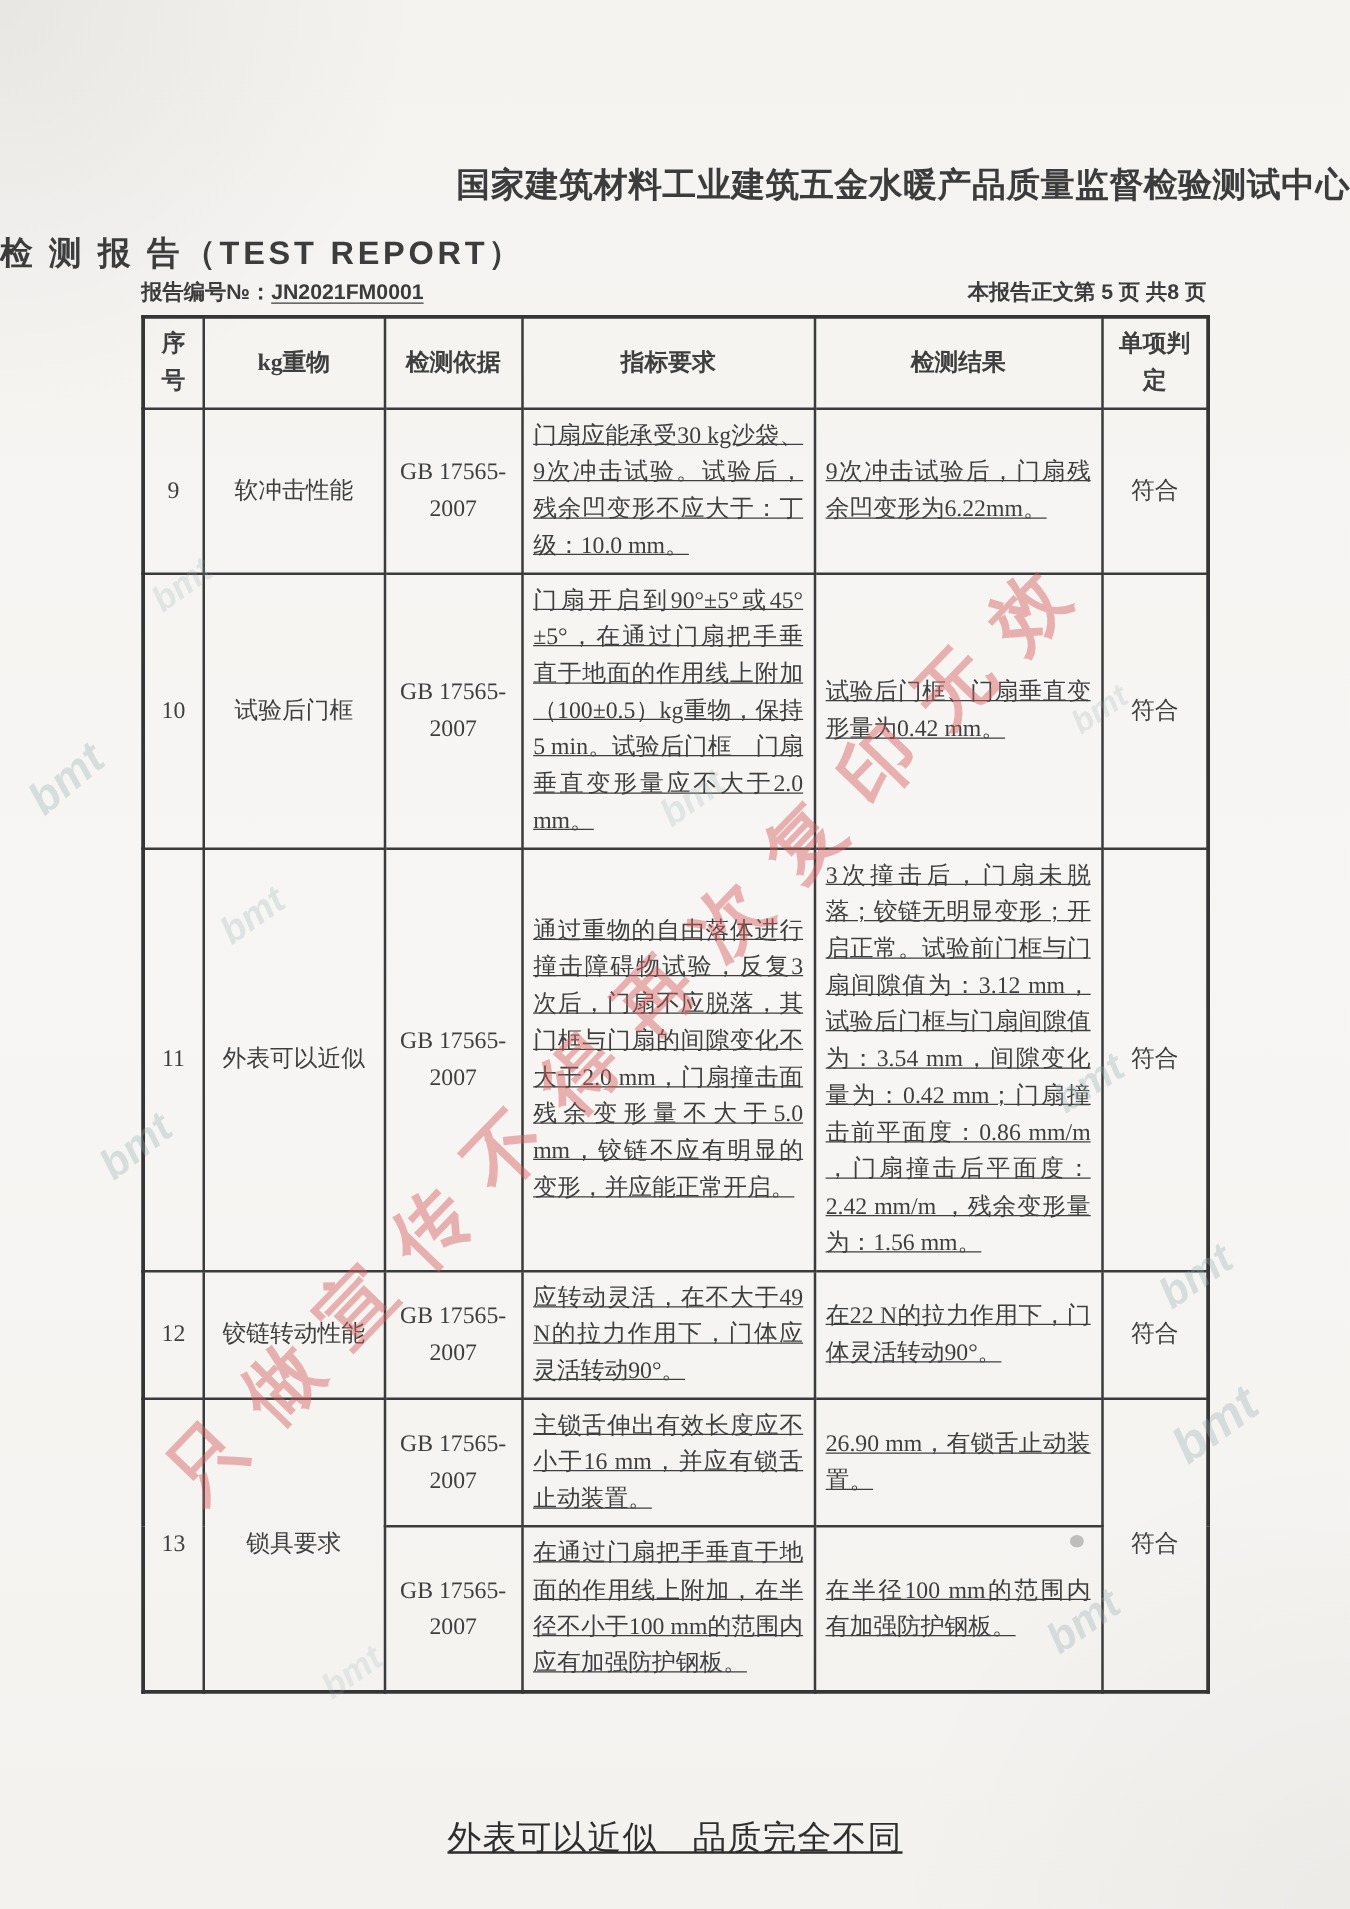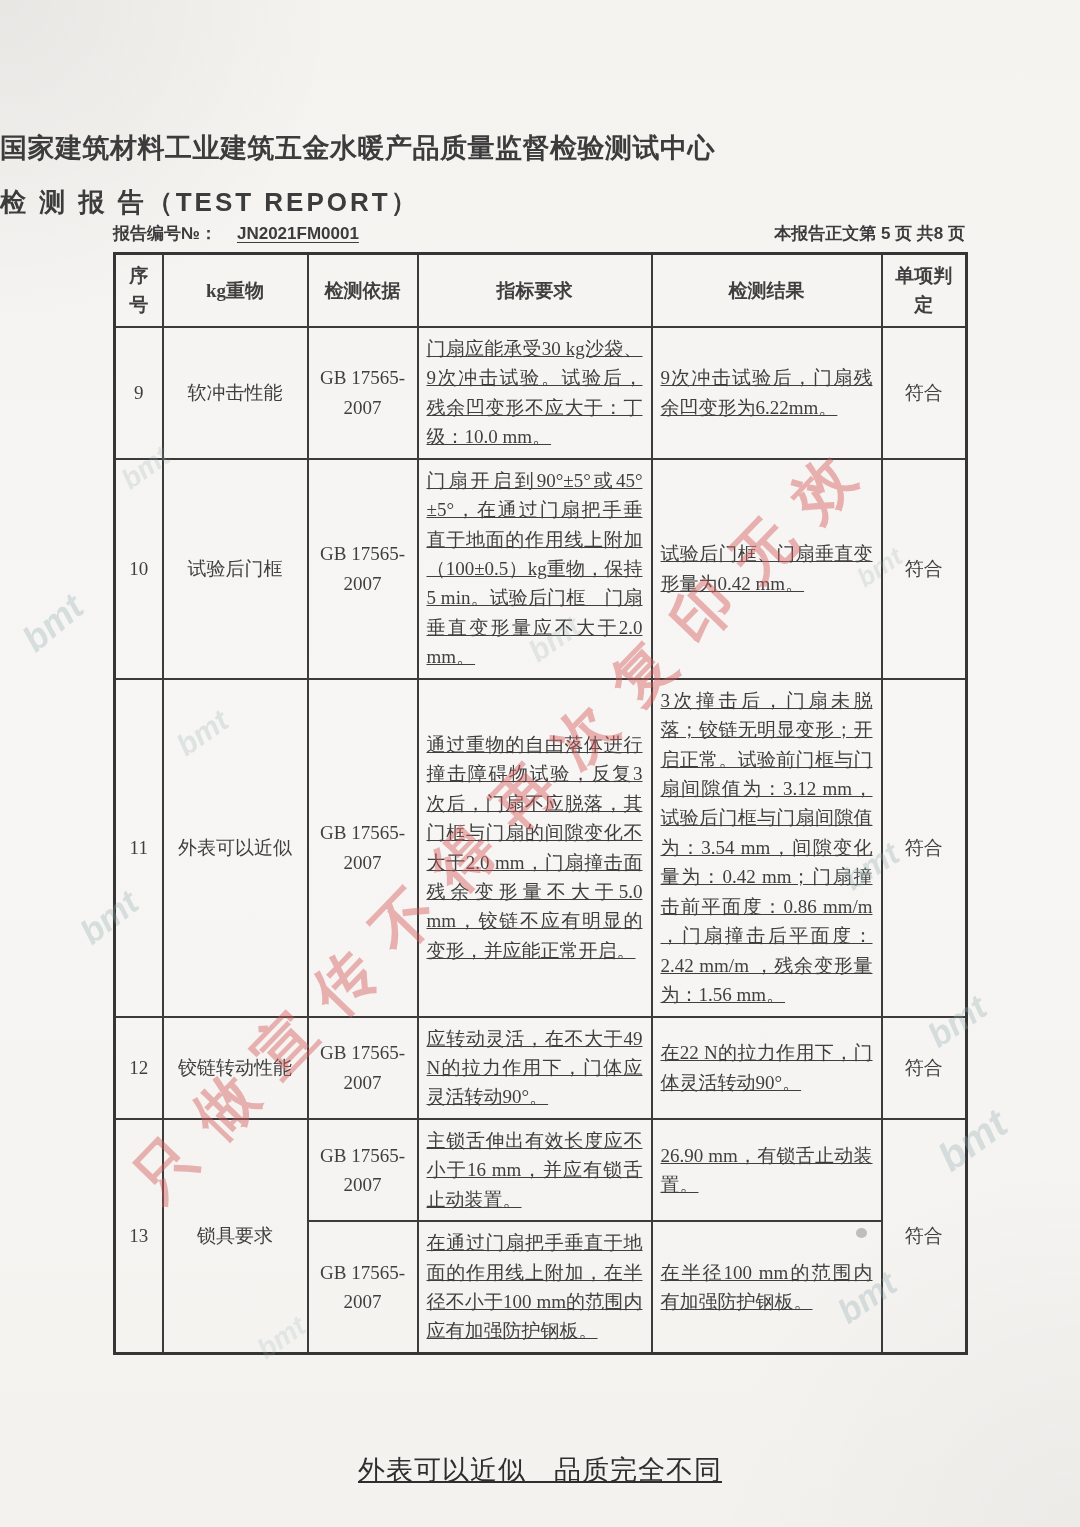--- a/index.html
+++ b/index.html
@@ -12,35 +12,35 @@
     background-image:
       radial-gradient(circle at 0% 0%, rgba(0,0,0,0.05), rgba(0,0,0,0) 18%),
       radial-gradient(circle at 100% 100%, rgba(0,0,0,0.03), rgba(0,0,0,0) 20%),
       linear-gradient(180deg,#f4f3f0 0%, #f7f6f4 50%, #f3f2ef 100%);
     overflow:hidden;
     font-family:"Liberation Serif","DejaVu Serif",serif;
     color:#3a3a3a;
   }
   .org-title {
     position:absolute; left:0; right:0; top:130px;
-    text-align:left;
+    text-align:right;
     font-family:"Liberation Sans","DejaVu Sans",sans-serif;
-    font-weight:700; font-size:27px; color:#3c3c3c; letter-spacing:0.5px;
+    font-weight:700; font-size:27px; color:#3c3c3c; letter-spacing:0.5px;padding-left:31px;
   }
   .report-title {
     position:absolute; left:0; right:0; top:185px;
     text-align:left;
     font-family:"Liberation Sans","DejaVu Sans",sans-serif;
     font-weight:700; font-size:26px; color:#3c3c3c; letter-spacing:3px;
   }
   .meta-row { position:absolute; left:113px; right:115px; top:222px; height:26px;
     font-family:"Liberation Sans","DejaVu Sans",sans-serif;
     font-weight:700; font-size:17px; color:#3c3c3c; }
   .report-no { position:absolute; left:0; top:0; }
-  .report-no .num { text-decoration:underline; text-underline-offset:3px;margin-left:20px; }
+  .report-no .num { text-decoration:underline; text-underline-offset:3px; }
   .page-info { position:absolute; right:0; top:0; }
 
   table.report {
     position:absolute; left:113px; top:252px;
     width:852px; border-collapse:collapse; table-layout:fixed;
   }
   table.report td, table.report th {
     border:2px solid #3b3b3b;
     font-size:19px; color:#3f3f3f;
     vertical-align:middle;

